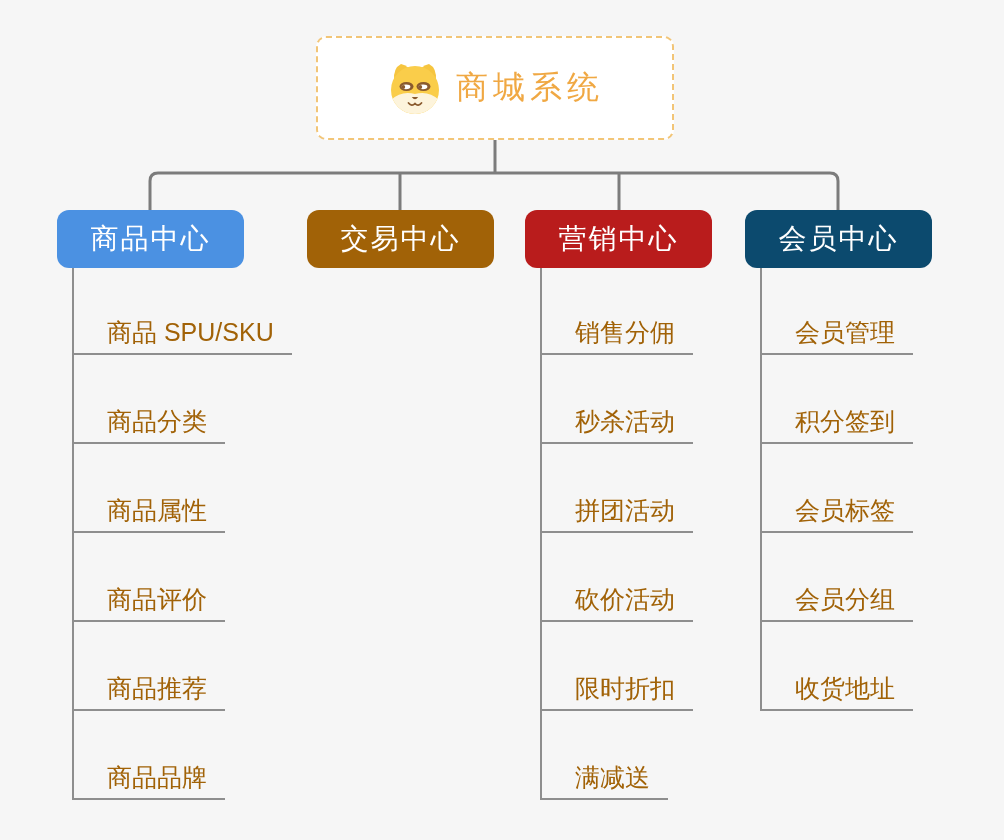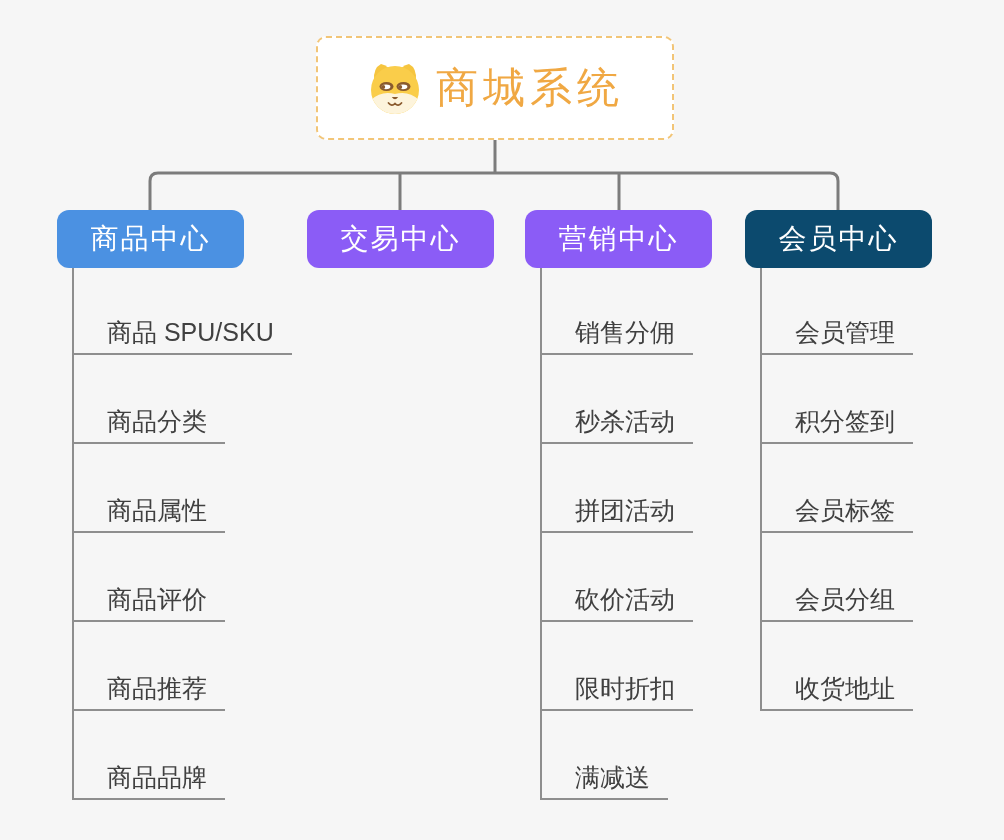--- a/index.html
+++ b/index.html
@@ -15,21 +15,21 @@
   
   .root-node {
     position:absolute; left:316px; top:36px;
     width:358px; height:104px; box-sizing:border-box;
     background:#FFFFFF;
     border:2px dashed #F2C577;
     border-radius:10px;
     display:flex; align-items:center; justify-content:center; gap:12px;
   }
   .root-title {
-    font-size:42px; letter-spacing:5px; white-space:nowrap;
+    font-size:32px; letter-spacing:5px; white-space:nowrap;
   }
   .dog-icon { flex:0 0 auto; }
 
   
   .branch { position:absolute; top:210px; }
   .branch-pos-0 { left:57px; }
   .branch-pos-1 { left:307px; }
   .branch-pos-2 { left:525px; }
   .branch-pos-3 { left:745px; }
 
@@ -43,21 +43,21 @@
 
   .children {
     list-style:none;
     margin:0 0 0 15px;
     padding:49px 0 0 0;
     border-left:2px solid #8E8E8E;
     width:max-content;
   }
   .children li {
     width:max-content;
-    font-size:25px; color:#404040; line-height:30px;
+    font-size:25px; color:#a16207; line-height:30px;
     padding:0 18px 6px 33px;
     border-bottom:2px solid #8E8E8E;
     white-space:nowrap;
   }
   .children li + li { margin-top:51px; }
 </style>
 </head>
 <body>
 
 <div class="canvas">
@@ -100,25 +100,25 @@
       <li>商品 SPU/SKU</li>
       <li>商品分类</li>
       <li>商品属性</li>
       <li>商品评价</li>
       <li>商品推荐</li>
       <li>商品品牌</li>
     </ul>
   </section>
 
   <section class="branch branch-pos-1">
-    <div class="branch-header" style="background-color: #8b5cf6;">交易中心</div>
+    <div class="branch-header" style="background-color: #a16207;">交易中心</div>
   </section>
 
   <section class="branch branch-pos-2">
-    <div class="branch-header" style="background-color: #8b5cf6;">营销中心</div>
+    <div class="branch-header" style="background-color: #b91c1c;">营销中心</div>
     <ul class="children">
       <li>销售分佣</li>
       <li>秒杀活动</li>
       <li>拼团活动</li>
       <li>砍价活动</li>
       <li>限时折扣</li>
       <li>满减送</li>
     </ul>
   </section>
 

